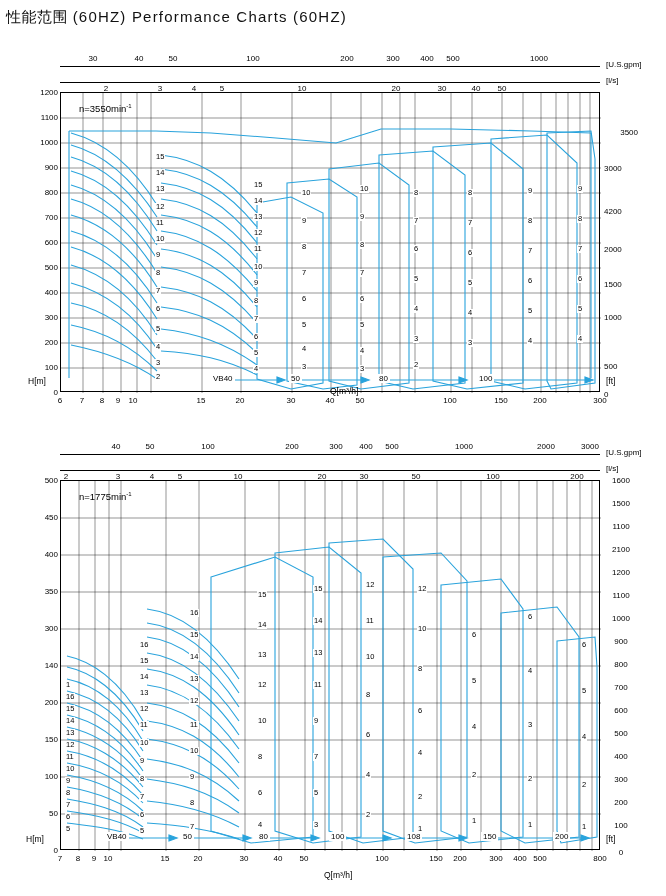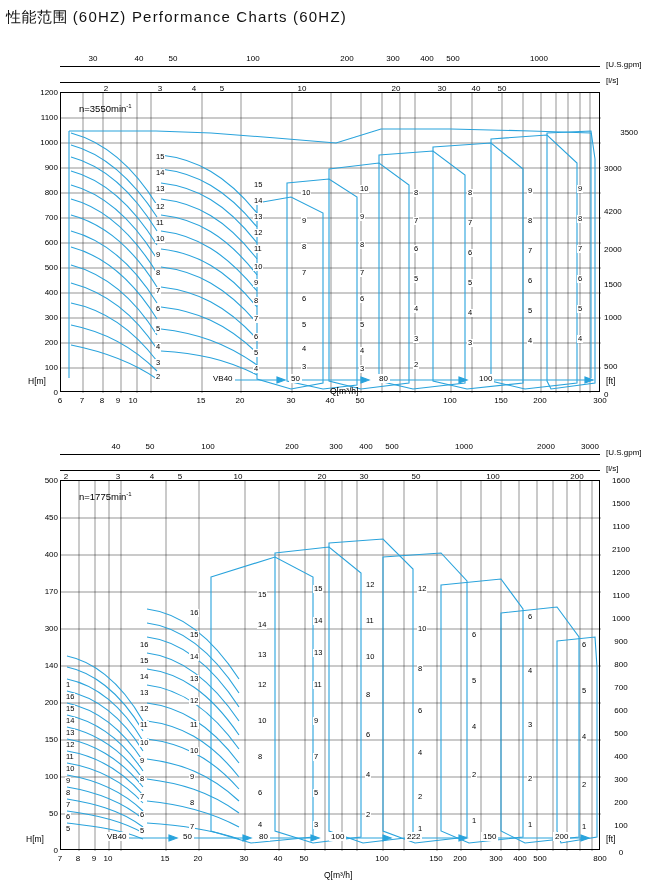--- a/index.html
+++ b/index.html
@@ -494,33 +494,33 @@
     <div class="curvelabel" style="left:520px;top:160px;">6</div>
     <div class="curvelabel" style="left:520px;top:206px;">5</div>
     <div class="curvelabel" style="left:520px;top:252px;">4</div>
     <div class="curvelabel" style="left:520px;top:300px;">2</div>
     <div class="curvelabel" style="left:520px;top:342px;">1</div>
 
     <div class="barlabel" style="left:44px;top:351px;">VB40</div>
     <div class="barlabel" style="left:120px;top:351px;">50</div>
     <div class="barlabel" style="left:196px;top:351px;">80</div>
     <div class="barlabel" style="left:268px;top:351px;">100</div>
-    <div class="barlabel" style="left:344px;top:351px;">222</div>
+    <div class="barlabel" style="left:344px;top:351px;">108</div>
     <div class="barlabel" style="left:420px;top:351px;">150</div>
     <div class="barlabel" style="left:492px;top:351px;">200</div>
 
     <div class="note" style="left:18px;top:10px;">
       <span>n=1775min</span><sup>-1</sup>
     </div>
   </div>
 
   <div class="tick-label" style="left:26px;top:46px;width:32px;text-align:right;">500</div>
   <div class="tick-label" style="left:26px;top:83px;width:32px;text-align:right;">450</div>
   <div class="tick-label" style="left:26px;top:120px;width:32px;text-align:right;">400</div>
-  <div class="tick-label" style="left:26px;top:157px;width:32px;text-align:right;">170</div>
+  <div class="tick-label" style="left:26px;top:157px;width:32px;text-align:right;">350</div>
   <div class="tick-label" style="left:26px;top:194px;width:32px;text-align:right;">300</div>
   <div class="tick-label" style="left:26px;top:231px;width:32px;text-align:right;">140</div>
   <div class="tick-label" style="left:26px;top:268px;width:32px;text-align:right;">200</div>
   <div class="tick-label" style="left:26px;top:305px;width:32px;text-align:right;">150</div>
   <div class="tick-label" style="left:26px;top:342px;width:32px;text-align:right;">100</div>
   <div class="tick-label" style="left:26px;top:379px;width:32px;text-align:right;">50</div>
   <div class="axtitle" style="left:26px;top:404px;">H[m]</div>
   <div class="tick-label" style="left:26px;top:416px;width:32px;text-align:right;">0</div>
 
   <div class="tick-label" style="left:604px;top:46px;width:34px;">1600</div>

